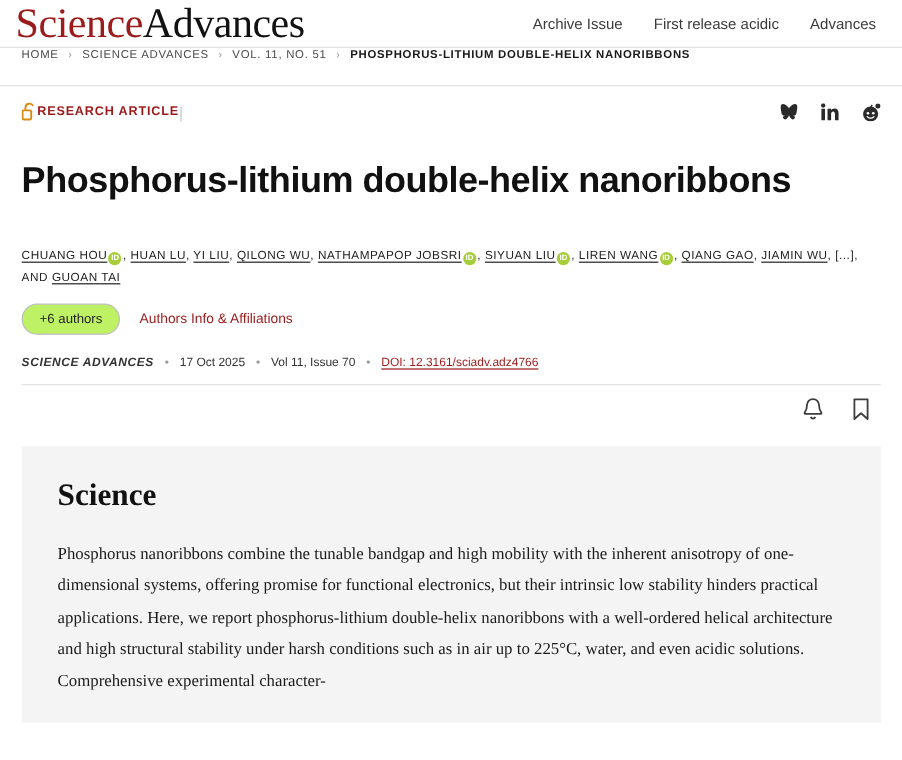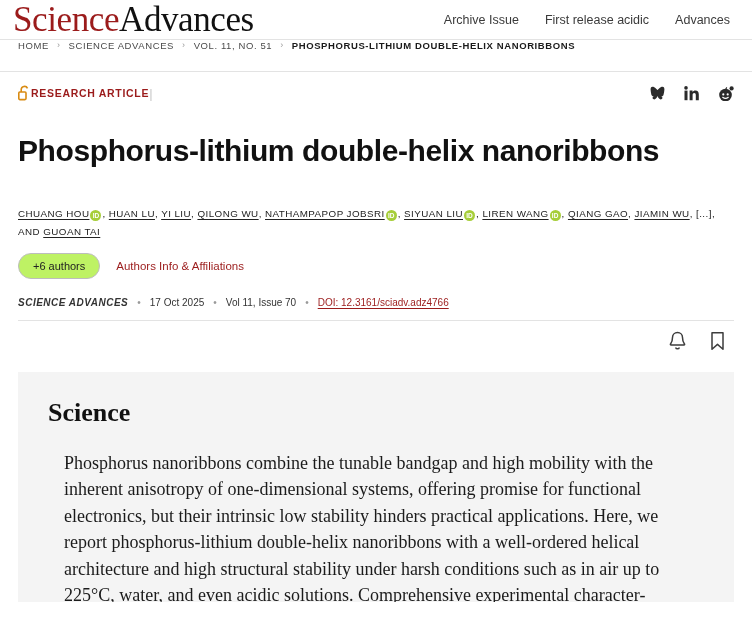--- a/index.html
+++ b/index.html
@@ -192,23 +192,23 @@
     overflow: hidden;
   }
   .abstract h2 {
     margin: 0 0 22px 0;
     font-family: "Liberation Serif", serif;
     font-size: 26px;
     font-weight: 700;
     color: #111;
   }
   .abstract p {
-    margin: 16px;
+    margin: 0;
     font-family: "Liberation Serif", serif;
-    font-size: 18px;
+    font-size: 14px;
     line-height: 26.5px;
     color: #1b1b1b;
   }
   svg { display: block; }
 </style>
 </head>
 <body>
 
 <div class="page">
 

